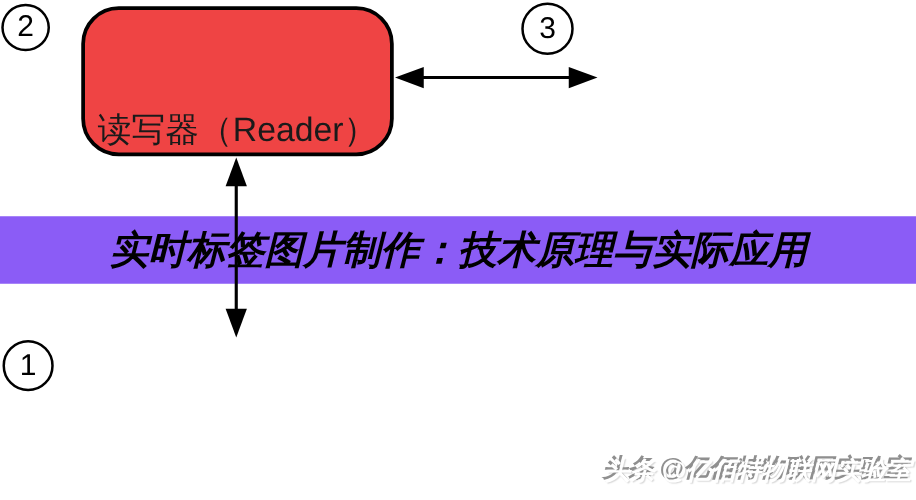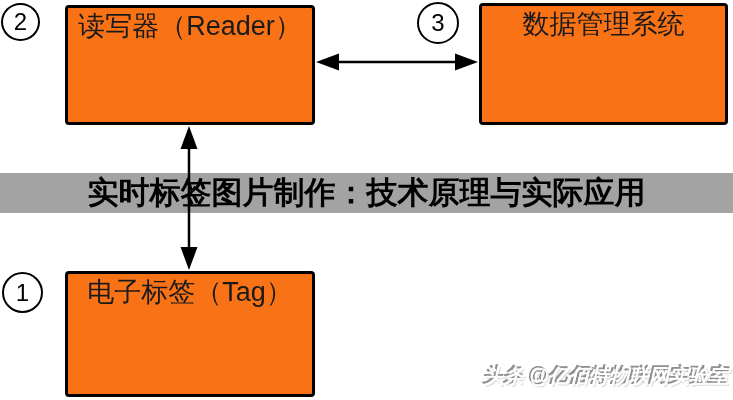--- a/index.html
+++ b/index.html
@@ -15,44 +15,45 @@
     background: #ffffff;
     overflow: hidden;
   }
 
   
   .banner {
     position: absolute;
     left: 0;
     top: 173px;
     width: 733px;
-    height: 40px;
-    background: #a3a3a3;
+    height: 54px;
+    background: #8b5cf6;
     display: flex;
     align-items: center;
     justify-content: center;
     z-index: 1;
+    font-style: italic;
   }
   .banner-text {
     font-size: 31px;
     font-weight: 800;
     color: #000000;
     letter-spacing: 0;
     white-space: nowrap;
   }
 
   
   .node {
     position: absolute;
-    background: #f97316;
+    background: #ef4444;
     border: 3px solid #000000;
-    border-radius: 4px;
+    border-radius: 30px;
     box-sizing: border-box;
     display: flex;
-    align-items: flex-start;
+    align-items: flex-end;
     justify-content: center;
     z-index: 2;
   }
   .node-label {
     font-size: 27px;
     font-weight: 400;
     color: #1a1a1a;
     white-space: nowrap;
   }
   .node-reader { left: 65px; top: 5px;   width: 250px; height: 120px; }
@@ -123,27 +124,21 @@
       <line x1="189" y1="140" x2="189" y2="256" stroke-width="2.5"></line>
       <polygon points="189,126 180.5,149 197.5,149" stroke="none"></polygon>
       <polygon points="189,270 180.5,247 197.5,247" stroke="none"></polygon>
     </g>
   </svg>
 
   <div class="node node-reader">
     <span class="node-label">读写器（Reader）</span>
   </div>
 
-  <div class="node node-dms">
-    <span class="node-label">数据管理系统</span>
-  </div>
 
-  <div class="node node-tag">
-    <span class="node-label">电子标签（Tag）</span>
-  </div>
 
   <div class="badge badge-2">
     <span>2</span>
   </div>
 
   <div class="badge badge-3">
     <span>3</span>
   </div>
 
   <div class="badge badge-1">

